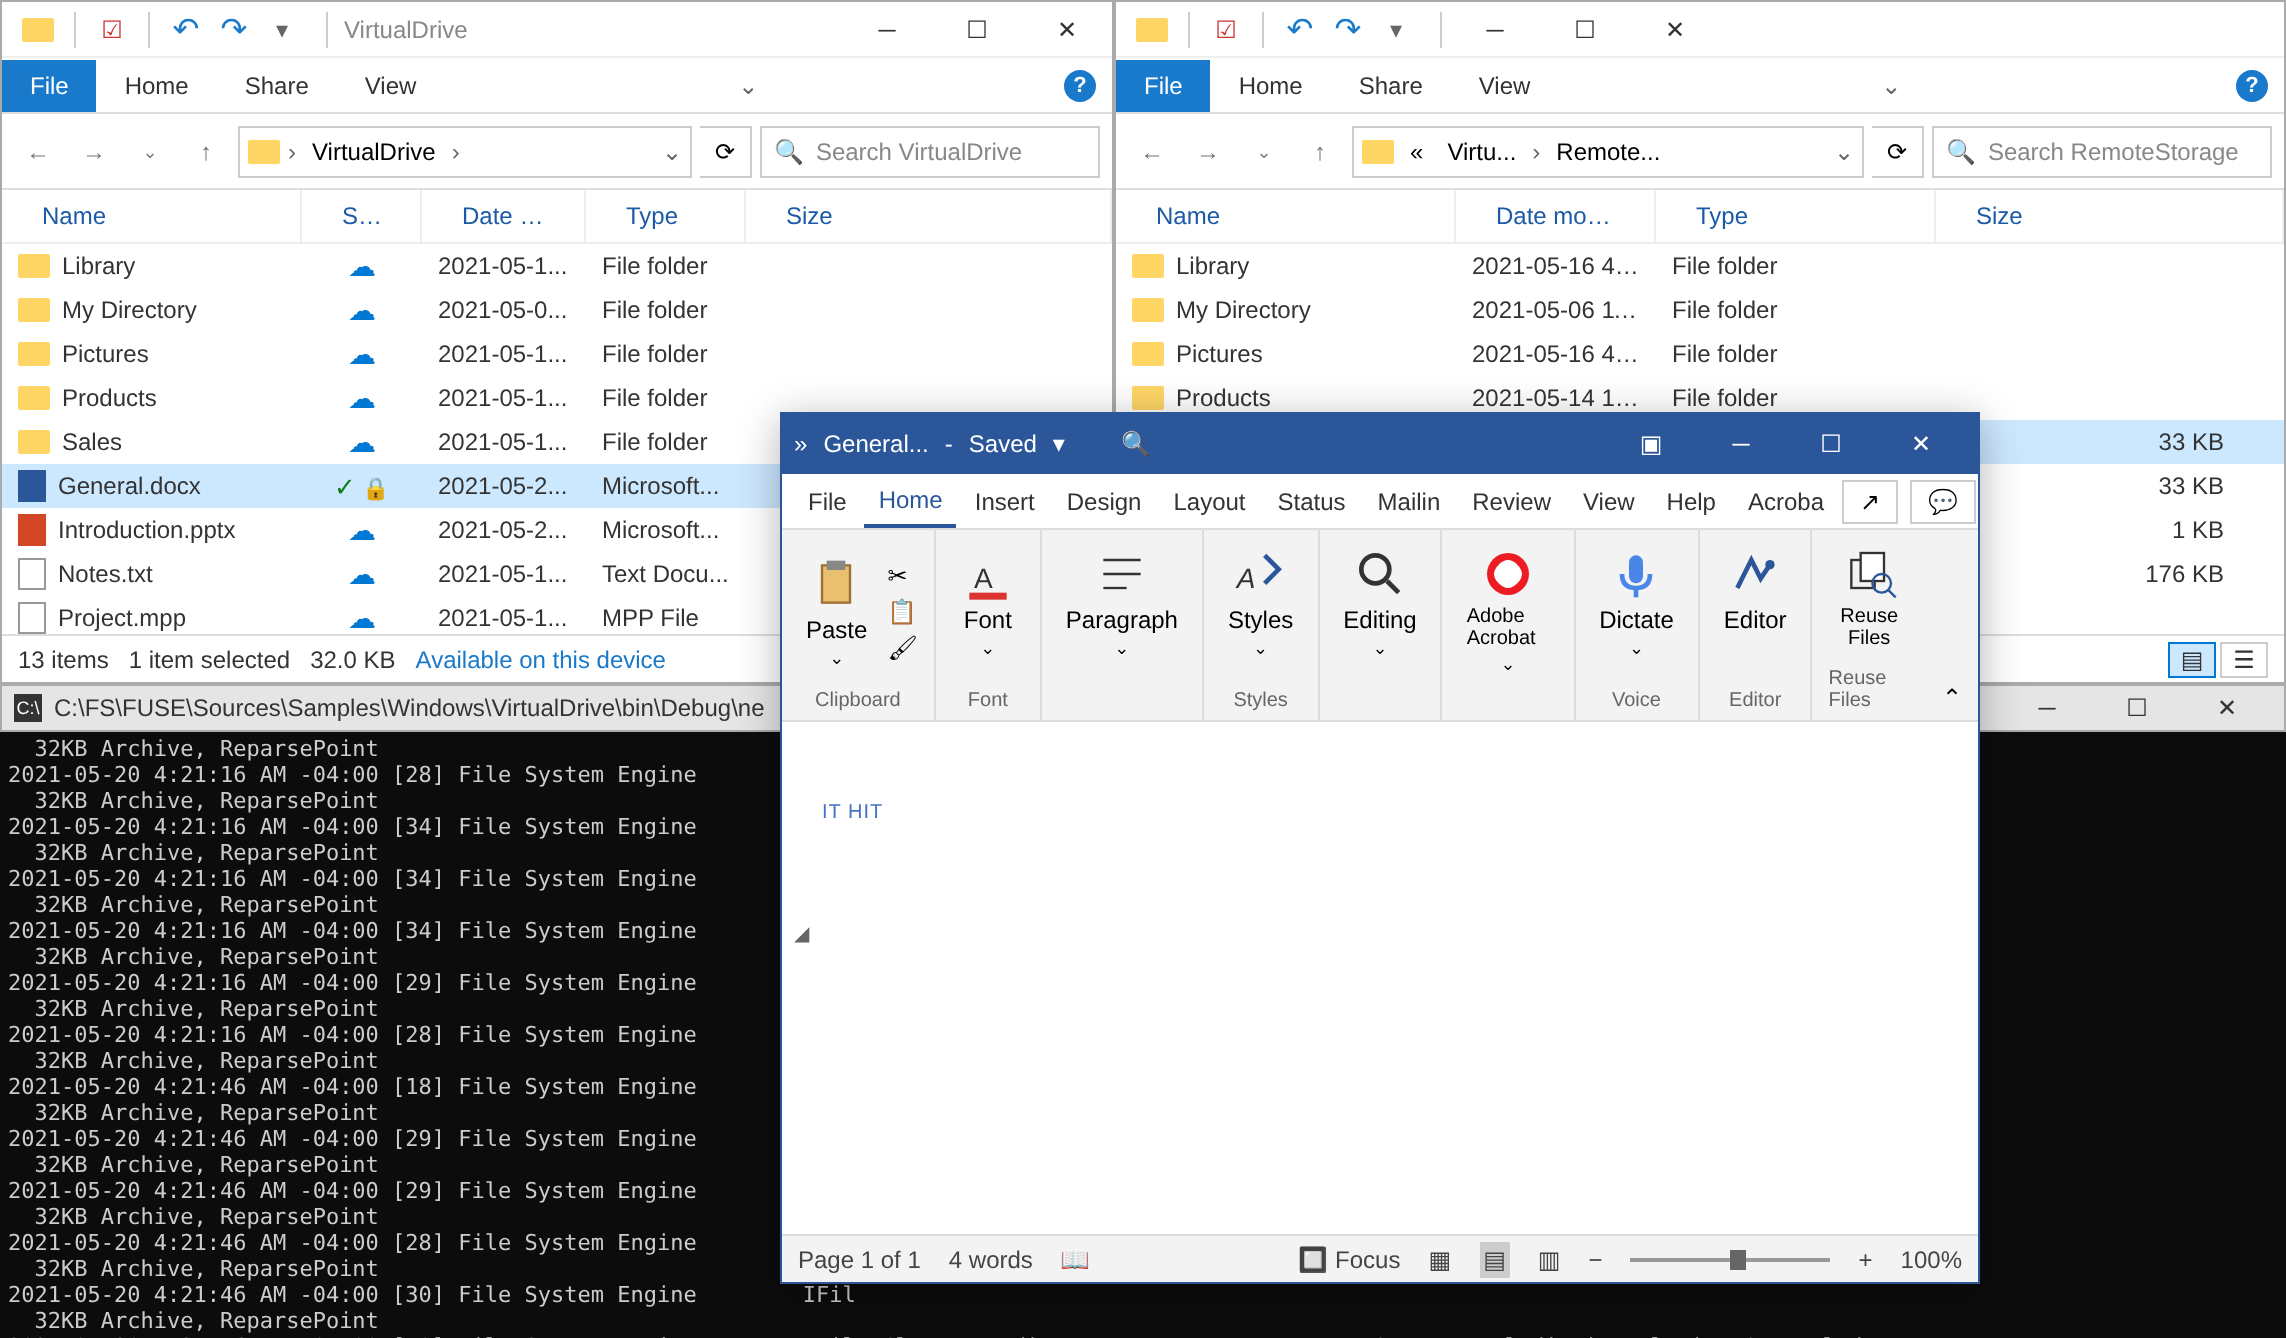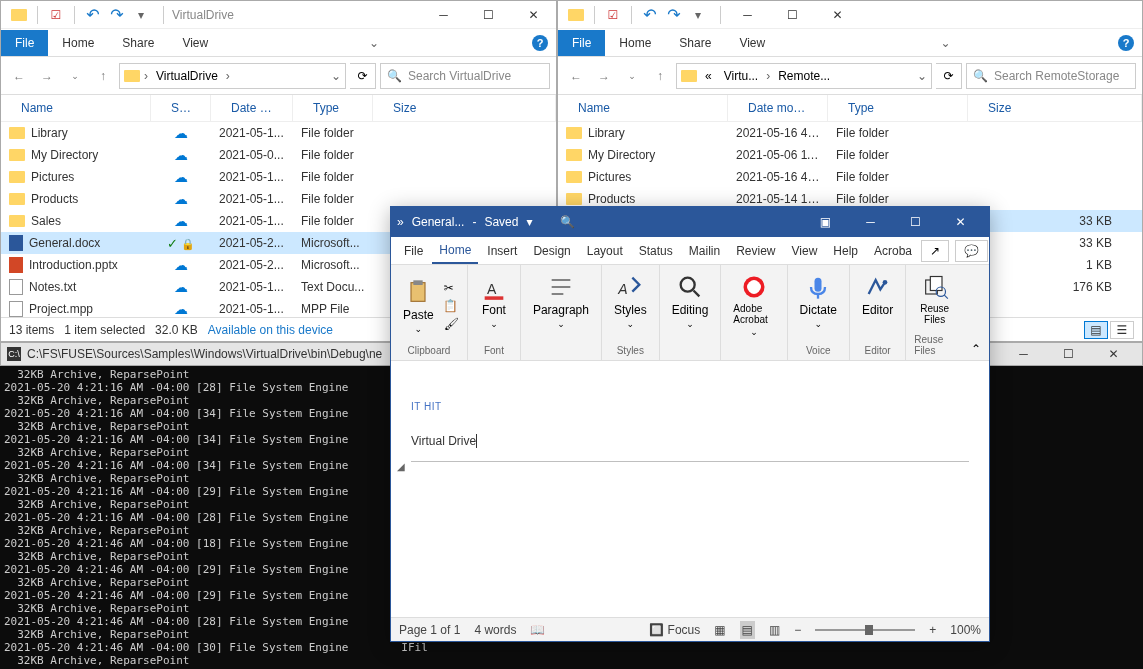--- a/index.html
+++ b/index.html
@@ -560,21 +560,20 @@
           </svg>
         <span style="font-size:10px;text-align:center;">Reuse Files</span>
       </div>
       <div class="tool-grp-label">Reuse Files</div>
     </div>
     <div style="margin-left:auto;padding:4px 8px;align-self:flex-end;">⌃</div>
   </div>
   <div class="word-doc">
     <div style="position:absolute;left:6px;top:100px;font-size:10px;color:#666;">◢</div>
     <div class="doc-line1">IT HIT</div>
-    <div class="doc-line2"><span>Virtual Drive</span><span class="cursor"></span></div>
   </div>
   <div class="word-status">
     <span>Page 1 of 1</span>
     <span>4 words</span>
     <span>📖</span>
     <span style="margin-left:auto;">🔲 <span>Focus</span></span>
     <span>▦</span>
     <span style="background:#ccc;padding:2px;">▤</span>
     <span>▥</span>
     <span>−</span>

